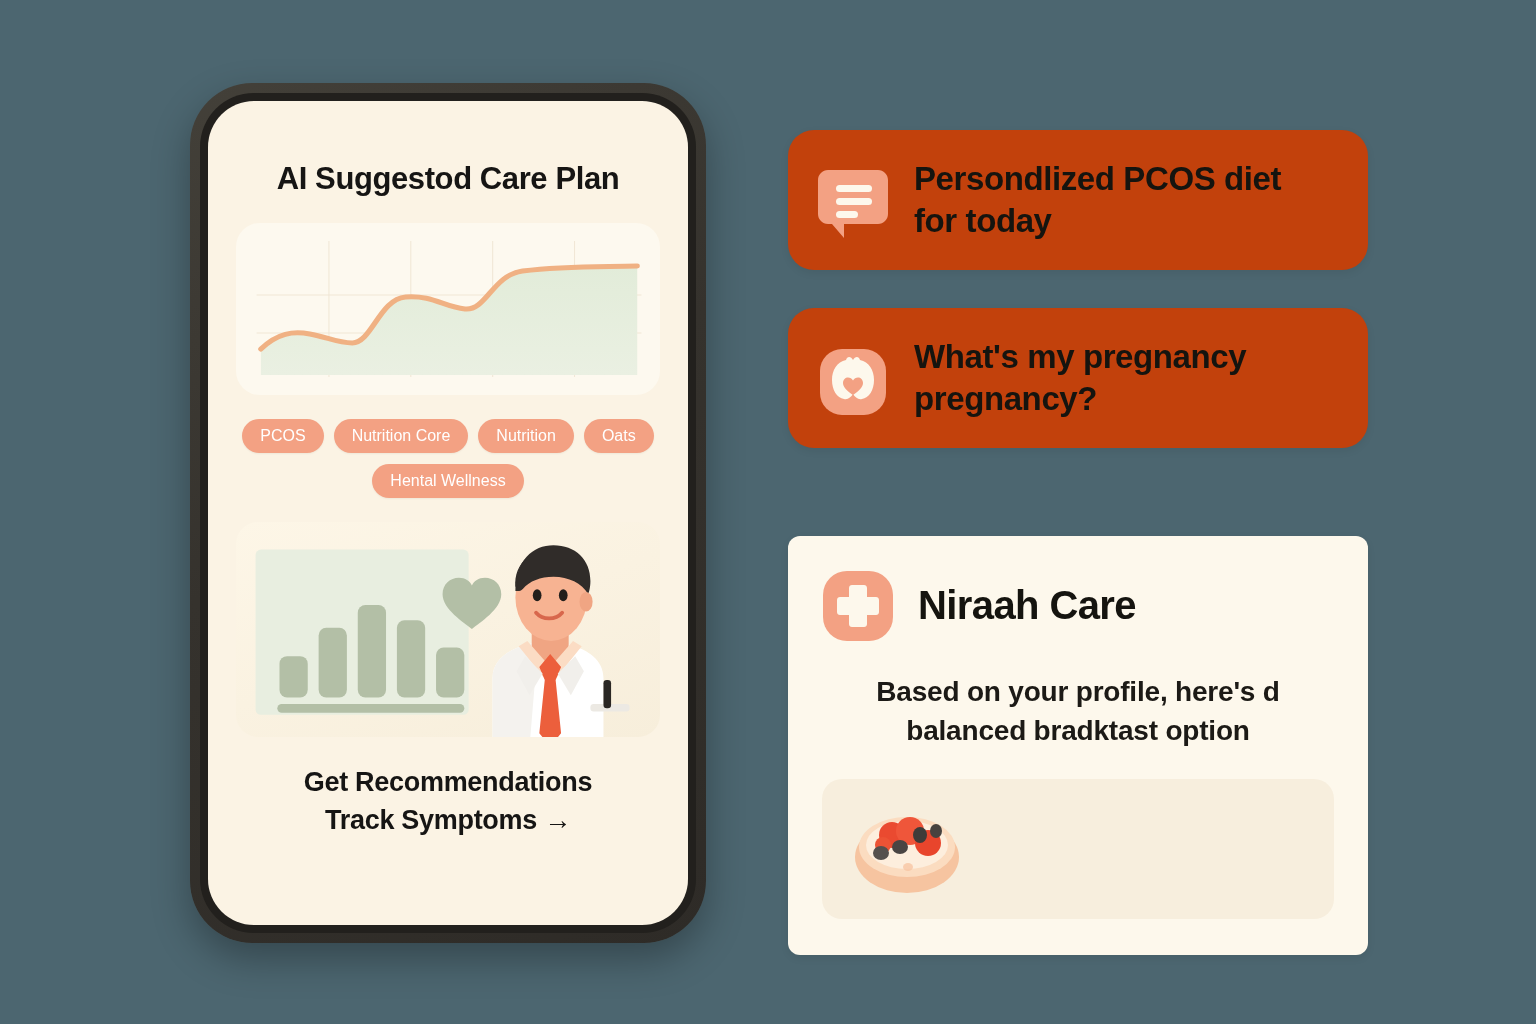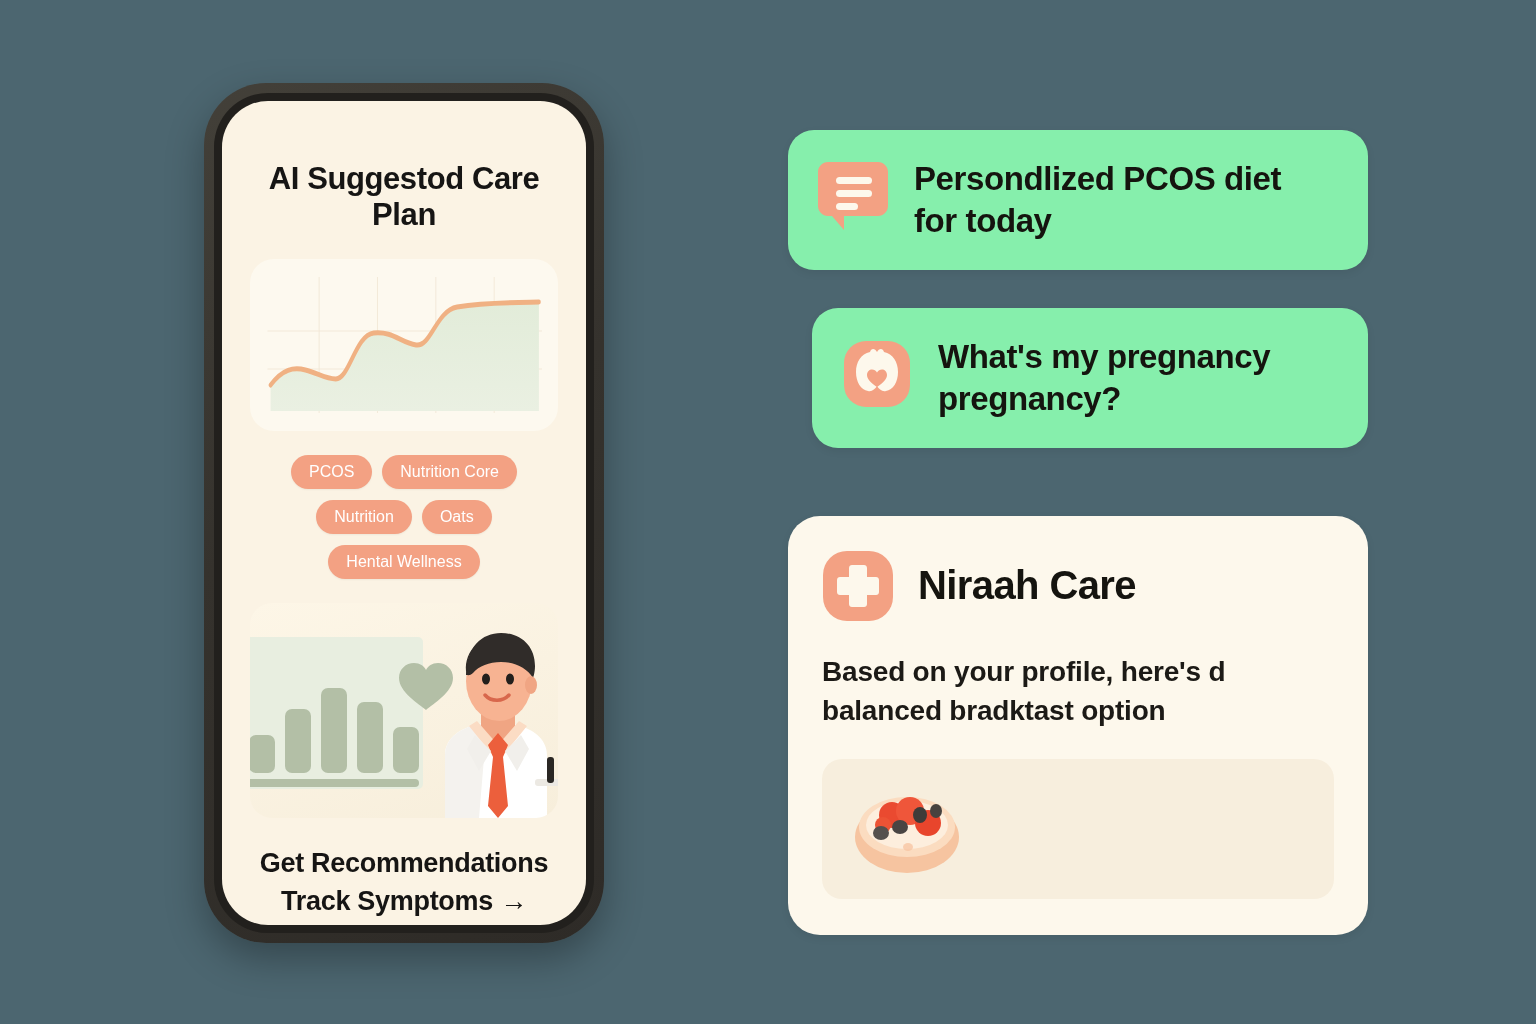--- a/index.html
+++ b/index.html
@@ -12,23 +12,23 @@
     width: 1536px;
     height: 1024px;
     overflow: hidden;
     font-family: "Liberation Sans", sans-serif;
     position: relative;
   }
 
   
   .phone-wrap {
     position: absolute;
-    left: 204px;
+    left: 190px;
     top: 83px;
-    width: 400px;
+    width: 516px;
     height: 860px;
   }
   .phone-frame {
     position: absolute;
     inset: 0;
     background: linear-gradient(150deg, #434039 0%, #35322d 45%, #2e2b27 100%);
     border-radius: 62px;
     box-shadow: 0 16px 38px rgba(0,0,0,0.30);
   }
   .phone-frame-inner {
@@ -114,47 +114,48 @@
   .cta div { white-space: nowrap; }
 
   
   .panel {
     position: absolute;
     left: 788px;
     top: 130px;
     width: 580px;
   }
   .q-card {
-    background: #86efac;
+    background: #c2410c;
     border-radius: 26px;
     display: flex;
-    align-items: flex-start;
+    align-items: flex-end;
     gap: 26px;
     padding: 28px 30px;
     box-sizing: border-box;
     box-shadow: 0 3px 9px rgba(0,0,0,0.07);
   }
-  .q-card + .q-card { margin-top: 38px; margin-left: 24px; }
+  .q-card + .q-card { margin-top: 38px; }
   .q-icon { flex: 0 0 auto; width: 70px; height: 76px; }
   .q-icon svg { display:block; width:100%; height:100%; }
   .q-text {
     font-size: 33px;
     font-weight: 700;
     color: #15140f;
     line-height: 1.27;
     letter-spacing: -0.4px;
   }
 
   .care-card {
-    margin-top: 68px;
+    margin-top: 88px;
     background: #fdf8ec;
-    border-radius: 32px;
+    border-radius: 12px;
     padding: 34px 34px 36px 34px;
     box-sizing: border-box;
     box-shadow: 0 3px 9px rgba(0,0,0,0.07);
+    text-align: center;
   }
   .care-head { display: flex; align-items: center; gap: 24px; }
   .care-icon { flex:0 0 auto; width: 72px; height: 72px; }
   .care-icon svg { display:block; width:100%; height:100%; }
   .care-title {
     font-size: 40px;
     font-weight: 700;
     color: #15140f;
     letter-spacing: -0.6px;
   }

